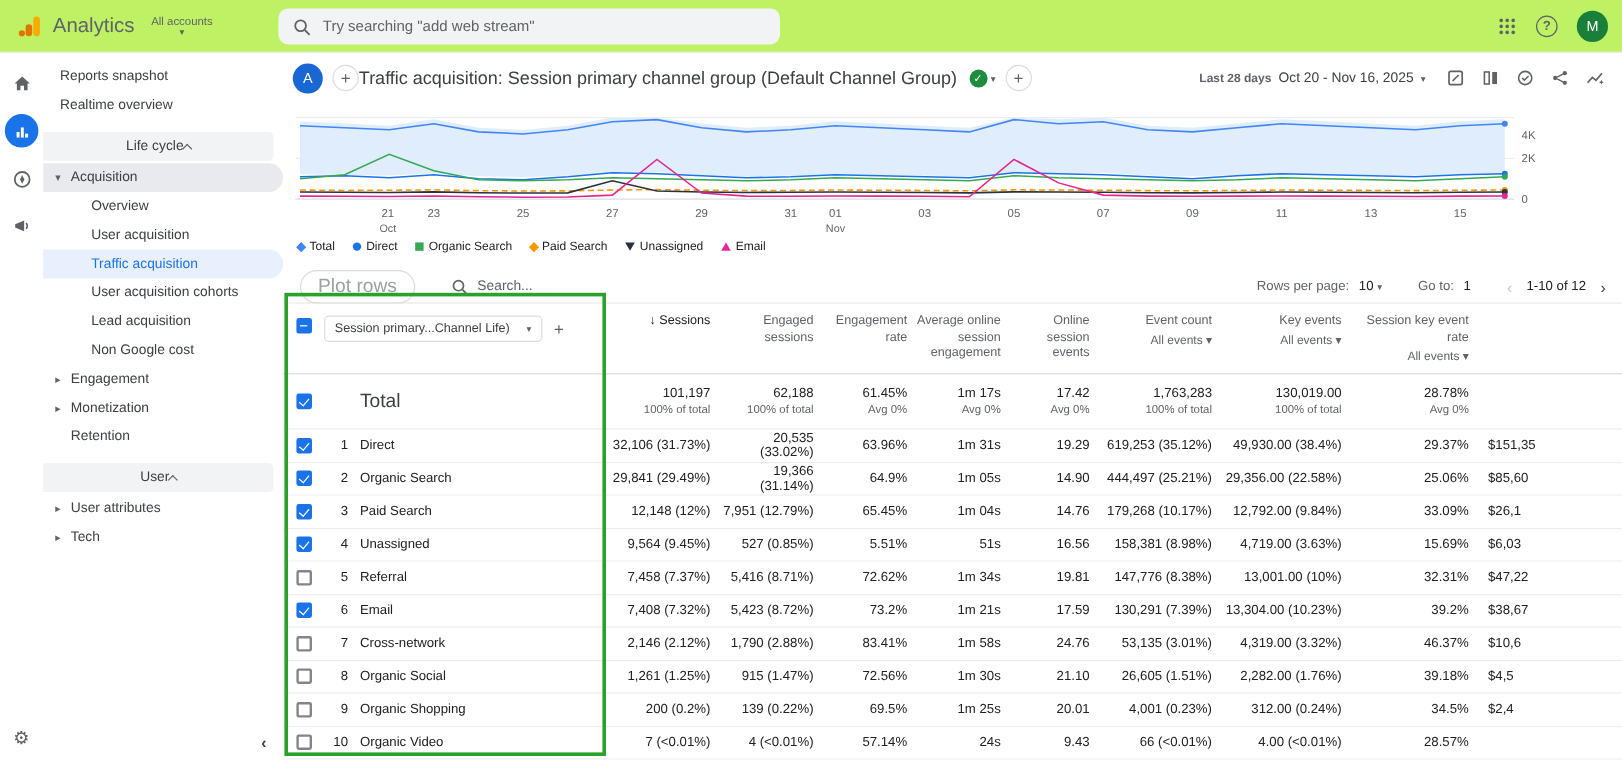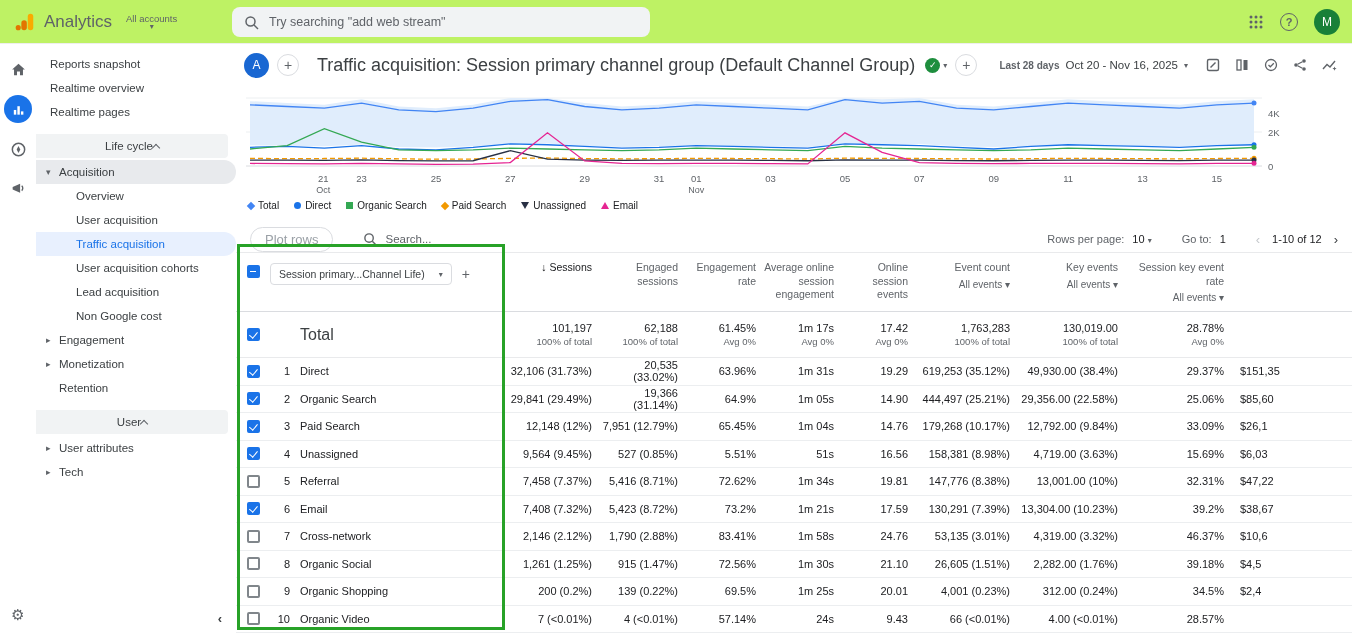--- a/index.html
+++ b/index.html
@@ -47,21 +47,21 @@
   transform:rotate(-135deg);margin-top:3px}
 .sb-collapse{position:absolute;bottom:8px;right:14px;font-size:13px;color:#3c4043;font-weight:bold;cursor:pointer}
 
 
 .main{position:absolute;top:44px;left:236px;width:1116px;height:590px;overflow:hidden}
 .report-header{height:42px;display:flex;align-items:center;padding-left:8px;position:relative}
 .badge-a{width:25px;height:25px;border-radius:50%;background:#1967d2;color:#fff;font-size:12px;
   display:flex;align-items:center;justify-content:center;cursor:pointer}
 .plus-circle{width:22px;height:22px;border-radius:50%;border:1px solid #dadce0;color:#5f6368;
   font-size:14px;display:flex;align-items:center;justify-content:center;margin-left:8px;cursor:pointer}
-.report-title{font-size:18px;color:#3c4043;margin-left:18px;white-space:nowrap}
+.report-title{font-size:15px;color:#3c4043;white-space:nowrap}
 .ok-badge{display:flex;align-items:center;margin-left:10px;gap:3px;cursor:pointer}
 .ok-circle{width:15px;height:15px;border-radius:50%;background:#1e8e3e;color:#fff;font-size:9px;
   display:flex;align-items:center;justify-content:center}
 .tiny-caret{font-size:8px;color:#5f6368}
 .hdr-right{position:absolute;right:14px;display:flex;align-items:center;gap:13px}
 .date-group{display:flex;align-items:center;gap:6px;cursor:pointer;margin-right:4px}
 .date-preset{font-size:10px;color:#5f6368;font-weight:bold}
 .date-range{font-size:11.5px;color:#3c4043}
 .hicon{cursor:pointer;display:flex;align-items:center}
 
@@ -77,21 +77,21 @@
 .marker.diamond{width:6px;height:6px;transform:rotate(45deg)}
 .marker.circle{border-radius:50%}
 .marker.triangle-down{width:0;height:0;border-left:4px solid transparent;border-right:4px solid transparent;
   border-top:7px solid #283044;background:none!important}
 .marker.triangle-up{width:0;height:0;border-left:4px solid transparent;border-right:4px solid transparent;
   border-bottom:7px solid #e52592;background:none!important}
 
 
 .controls{margin-top:14px;height:26px;display:flex;align-items:center;position:relative}
 .plot-rows{margin-left:14px;border:1px solid #dadce0;border-radius:14px;padding:4px 14px;
-  font-size:13px;color:#9aa0a6;cursor:default}
+  font-size:16px;color:#9aa0a6;cursor:default}
 .tsearch{display:flex;align-items:center;gap:8px;margin-left:30px;font-size:11.5px;color:#5f6368;cursor:text}
 .ctrl-right{position:absolute;right:10px;display:flex;align-items:center;gap:8px;font-size:11px;color:#5f6368}
 .ctrl-right .val{color:#202124;cursor:pointer}
 .pg-chev{font-size:13px;padding:0 4px;cursor:pointer;color:#3c4043}
 .pg-chev.disabled{color:#c4c7cb;cursor:default}
 .sel-caret{font-size:8px;color:#5f6368}
 
 
 .tgrid{display:grid;grid-template-columns:34px 30px 206px 92px 86px 78px 78px 74px 102px 108px 106px 122px;
   align-items:center}
@@ -192,21 +192,20 @@
       <path d="M11 5.5 A3 3 0 0 1 11 10" stroke="#5f6368" fill="none" stroke-width="1.3"></path>
     </svg>
   </div>
 </div>
 <div class="rail-gear">⚙</div>
 
 <div class="sidebar">
   <div id="sidebar-top">
       <div class="sb-item">Reports snapshot</div>
       <div class="sb-item">Realtime overview</div>
-      <div class="sb-item">Realtime pages</div>
     </div>
   <div class="sb-section">
     <span>Life cycle</span>
     <span class="chev-up"></span>
   </div>
   <div id="lifecycle-items">
       <div class="sb-item parent expanded">
         <span class="arrow">▾</span>
         <span>Acquisition</span>
       </div>

